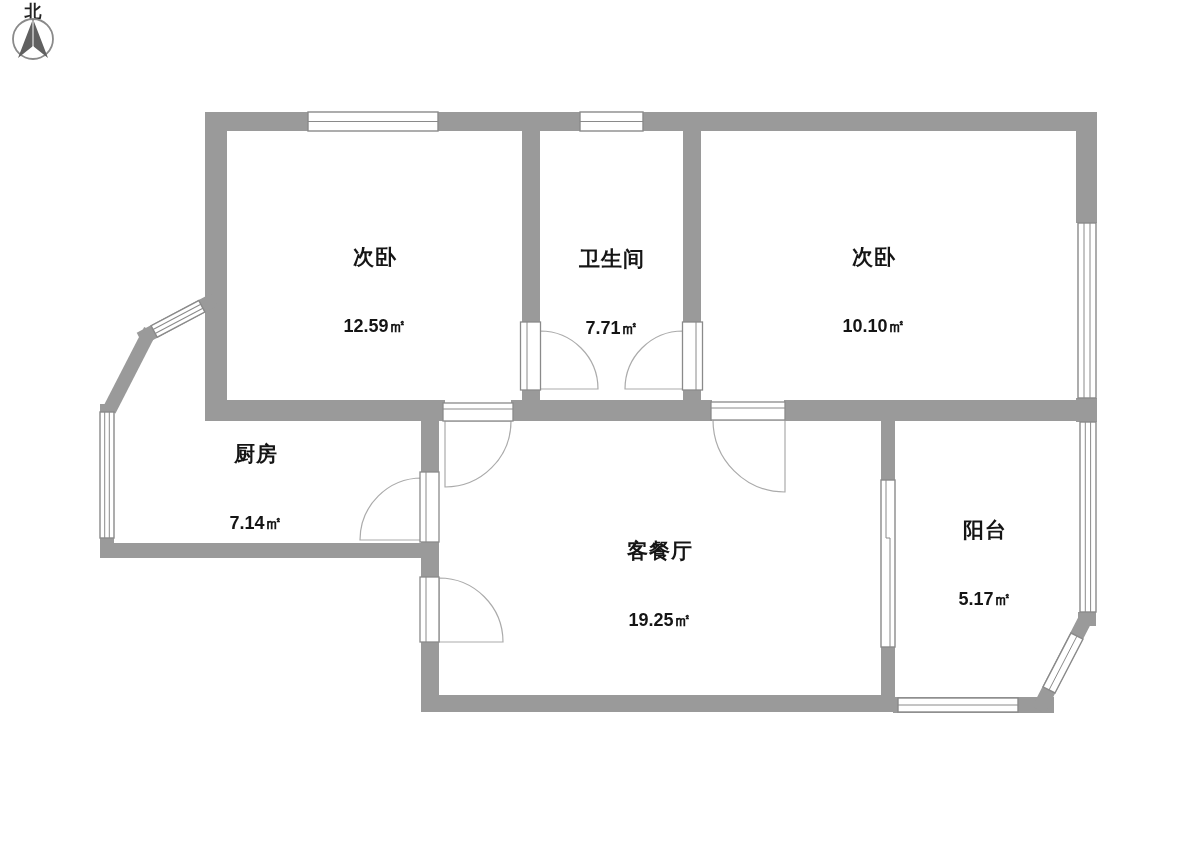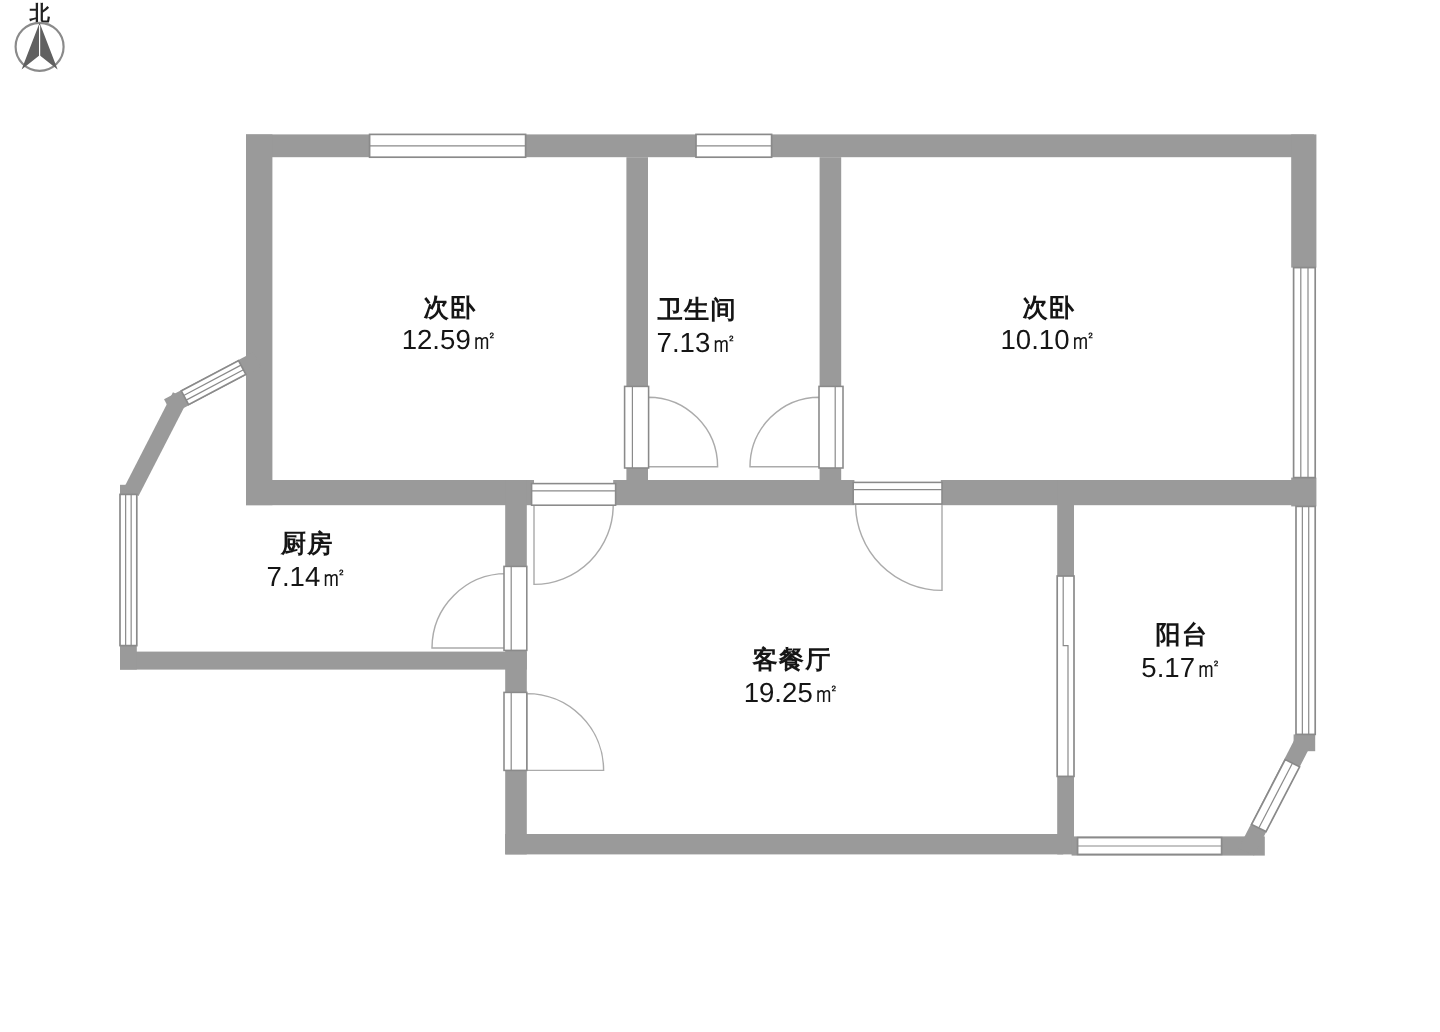--- a/index.html
+++ b/index.html
@@ -1,21 +1,21 @@
 <!DOCTYPE html>
 <html><head>
 <meta charset="utf-8">
 <style>
   html,body{margin:0;padding:0;background:#ffffff;}
   #stage{position:relative;width:1200px;height:860px;background:#ffffff;overflow:hidden;
          font-family:"Liberation Sans","DejaVu Sans",sans-serif;}
   #plan-svg{position:absolute;left:0;top:0;}
   .room-label{position:absolute;transform:translateX(-50%);text-align:center;color:#151515;white-space:nowrap;}
   .room-name{display:block;font-size:21px;font-weight:bold;line-height:26px;letter-spacing:1px;}
-  .room-area{display:block;font-size:23px;font-weight:400;line-height:27px;}
+  .room-area{display:block;font-size:18px;font-weight:700;line-height:27px;margin-top:43px;}
 </style>
 </head>
 <body>
 
 <div id="stage">
 
   <svg id="plan-svg" width="1200" height="860" viewBox="0 0 1200 860">
 
     <g fill="#9a9a9a" stroke="none">
       <rect x="205" y="112" width="890" height="19"></rect>
@@ -143,23 +143,23 @@
       <polygon points="33,19 18,58 33,46 48,58" fill="#606060"></polygon>
       <line x1="33" y1="21" x2="33" y2="53" stroke="#ffffff" stroke-width="1"></line>
     </g>
   </svg>
 
   <div class="room-label" style="left:375px;top:244px;">
     <span class="room-name">次卧</span>
     <span class="room-area">12.59㎡</span>
   </div>
 
-  <div class="room-label" style="left:581px;top:246px;">
+  <div class="room-label" style="left:612px;top:246px;">
     <span class="room-name">卫生间</span>
-    <span class="room-area">7.13㎡</span>
+    <span class="room-area">7.71㎡</span>
   </div>
 
   <div class="room-label" style="left:874px;top:244px;">
     <span class="room-name">次卧</span>
     <span class="room-area">10.10㎡</span>
   </div>
 
   <div class="room-label" style="left:256px;top:441px;">
     <span class="room-name">厨房</span>
     <span class="room-area">7.14㎡</span>

